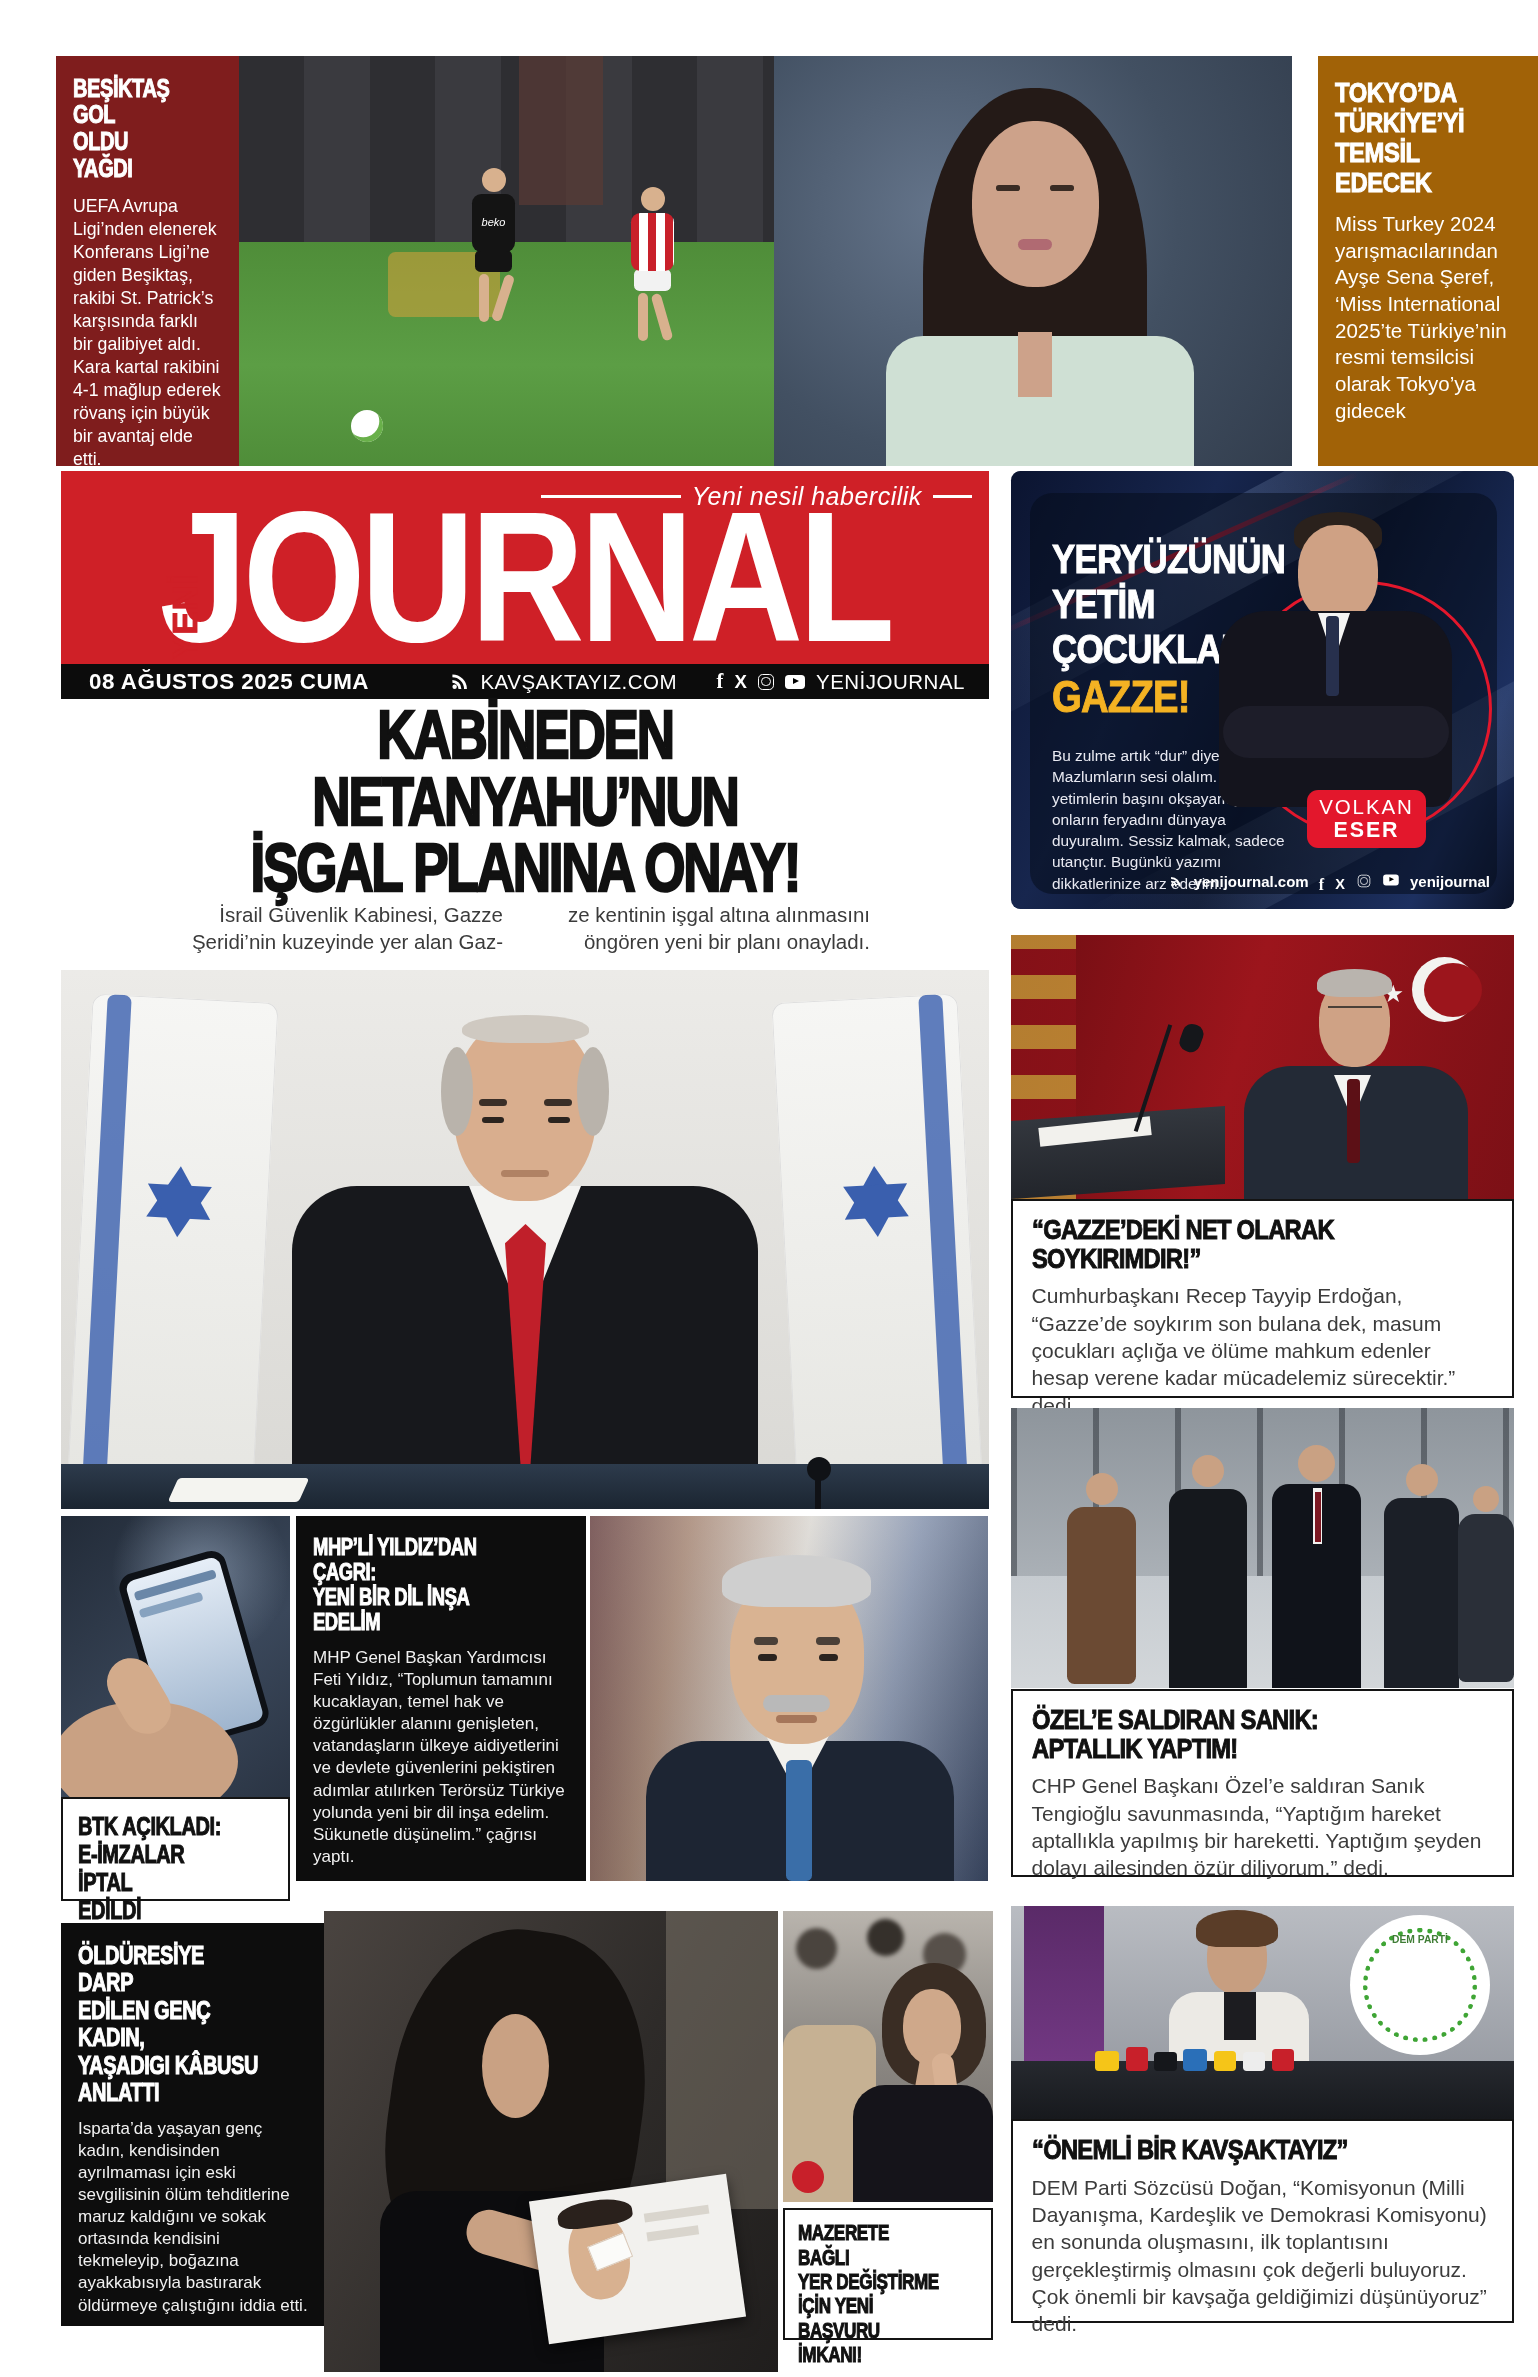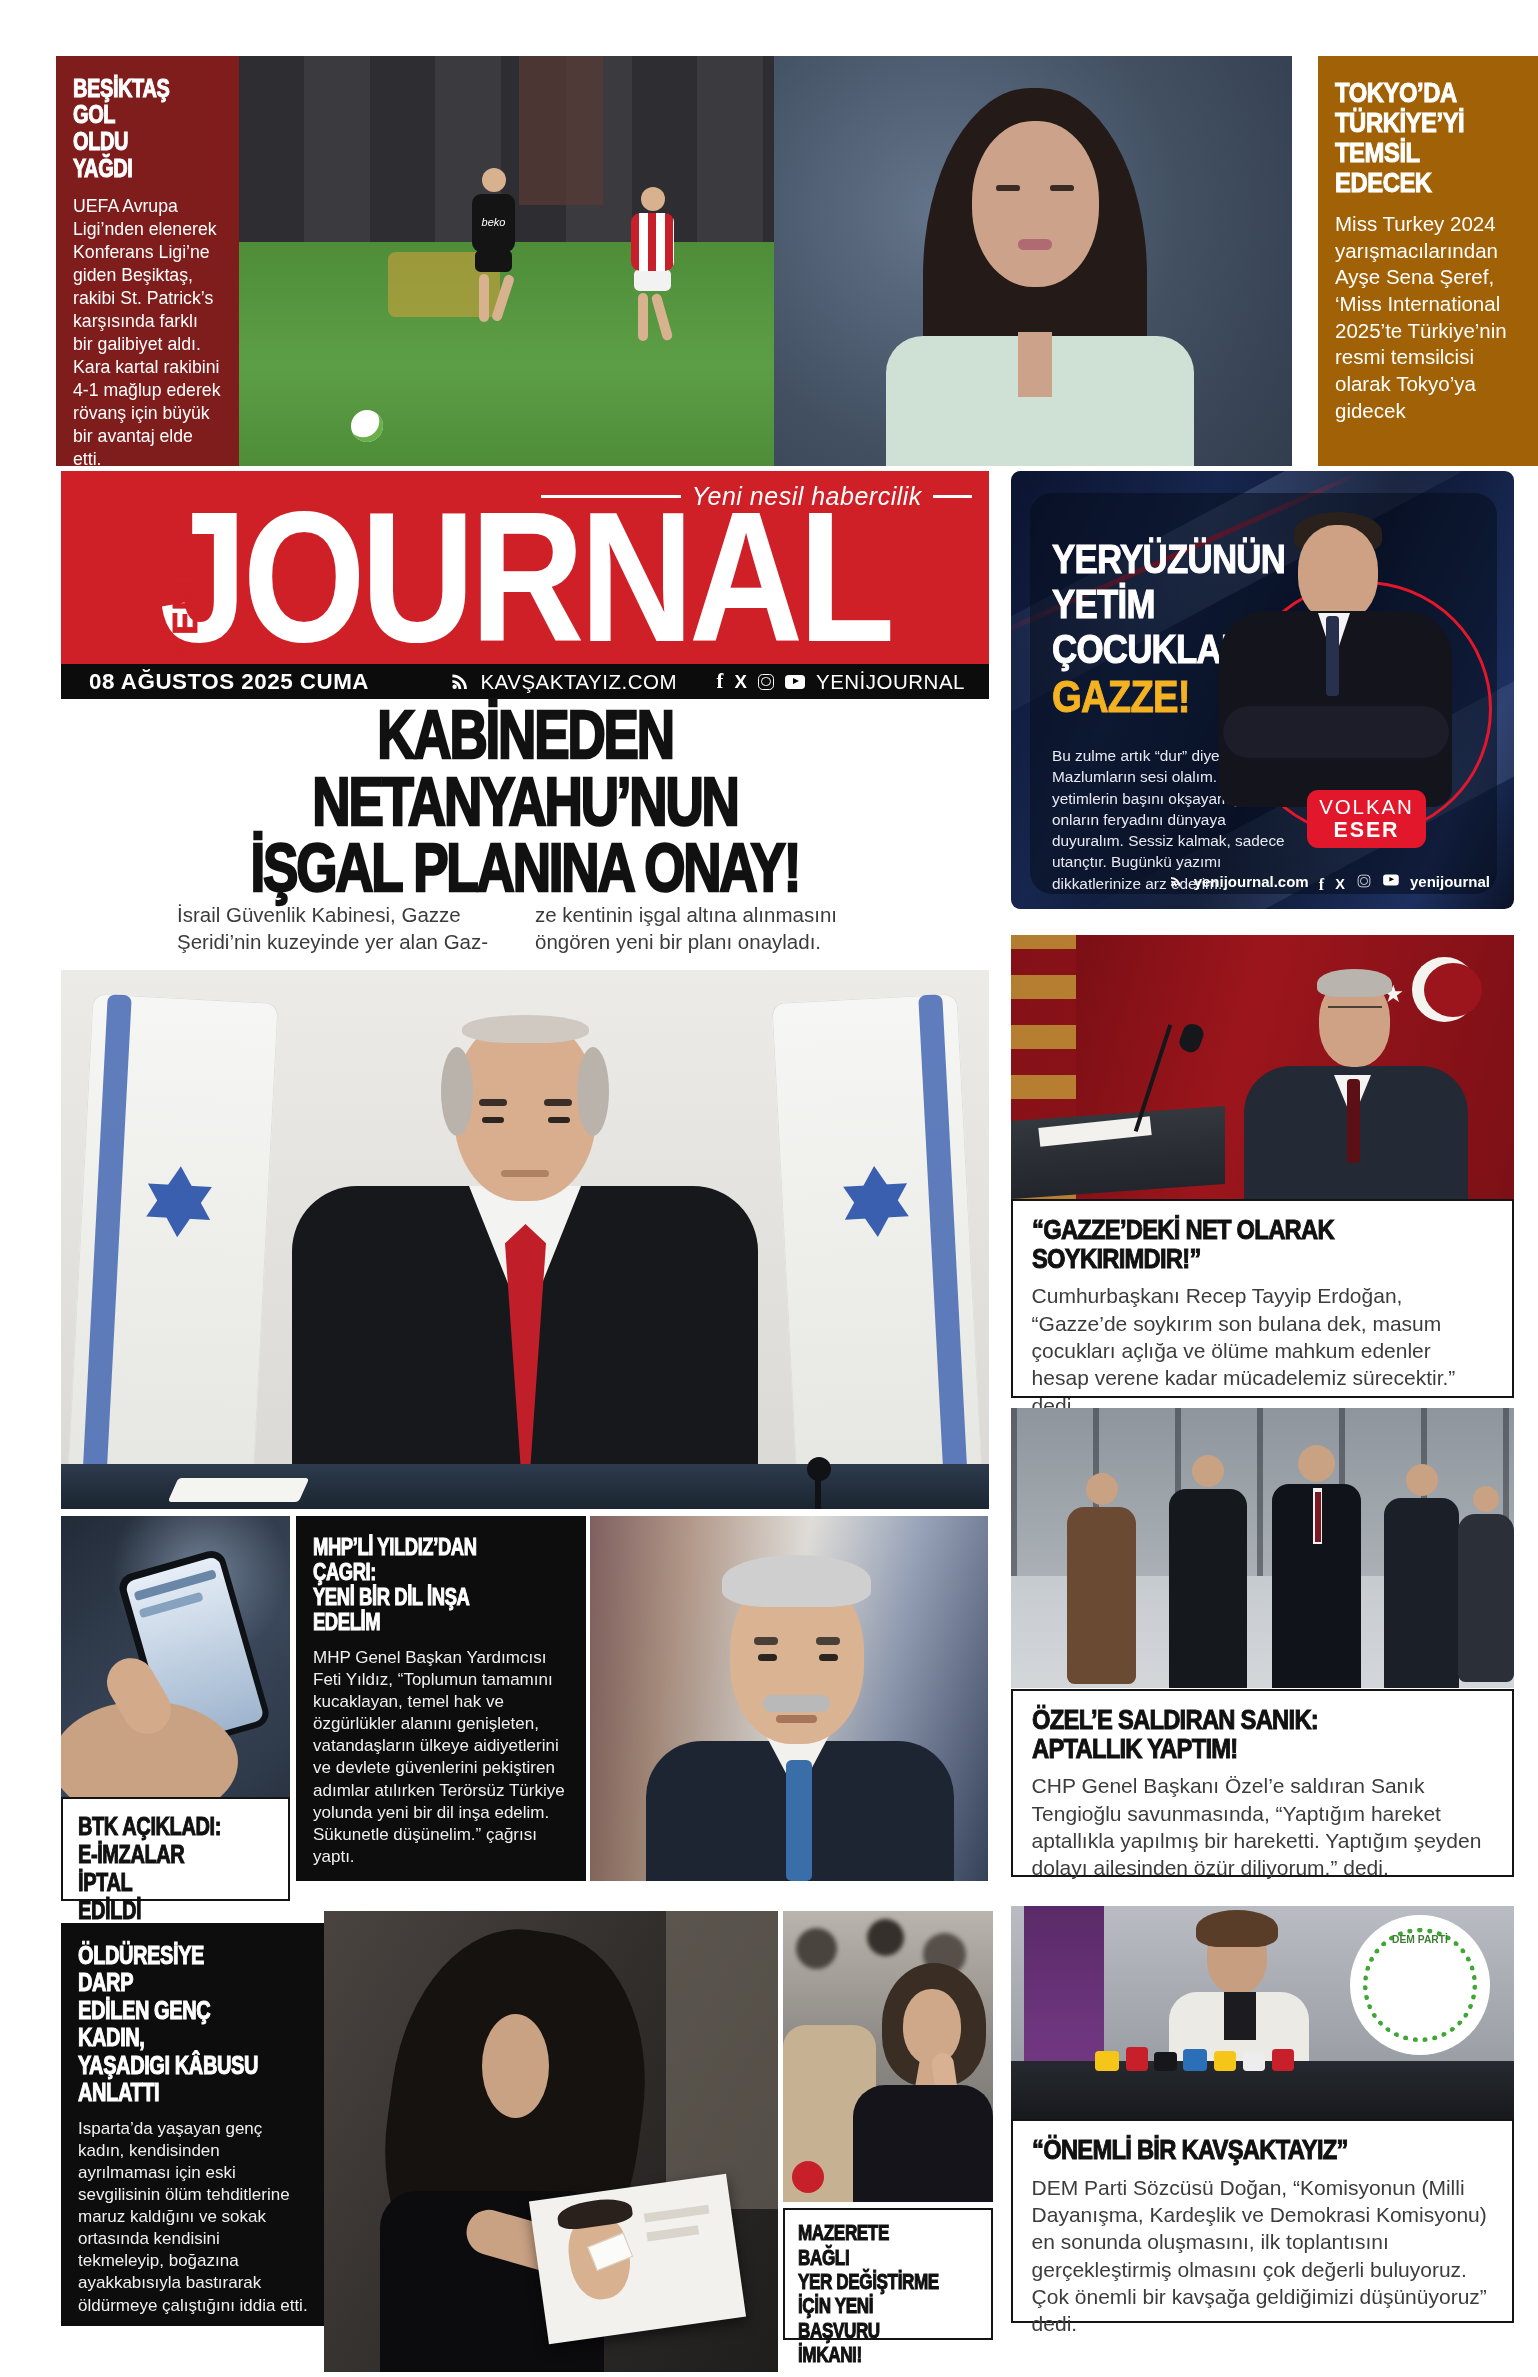--- a/index.html
+++ b/index.html
@@ -39,21 +39,21 @@
   .i-fb{font-weight:700;font-size:20.5px;color:#fff;font-family:"Liberation Serif",serif;}
   .i-x{font-weight:700;font-size:18.6px;color:#fff;}
   .i-ig{width:14px;height:14px;border:1.9px solid #fff;border-radius:4.7px;position:relative;display:inline-block;}
   .i-ig::after{content:"";position:absolute;inset:2.3px;border:1.9px solid #fff;border-radius:50%;}
   .i-yt{width:19.6px;height:14px;background:#fff;border-radius:3.7px;display:inline-block;position:relative;}
   .i-yt::after{content:"";position:absolute;left:7.5px;top:3.3px;border-left:6.5px solid #000;
                border-top:3.7px solid transparent;border-bottom:3.7px solid transparent;}
   
   #main-headline{position:absolute;left:61px;top:701px;width:928px;text-align:center;color:#111;}
   #main-headline .mh-line{font-size:68px;font-weight:700;line-height:.98;letter-spacing:-2.8px;}
-  #intro{position:absolute;left:177px;top:901px;width:699px;display:flex;gap:32px;}
+  #intro{position:absolute;left:177px;top:901px;width:699px;display:flex;gap:41px;text-align:right;}
   #intro .icol{width:326px;font-size:20.5px;line-height:1.32;color:#3b3b3b;}
   
   .story-box{position:absolute;left:1011px;width:503px;background:#fff;border:2.8px solid #141414;
              box-sizing:border-box;padding:15px 18.6px 13px;}
   .story-box .shl{font-size:28px;color:#111;line-height:1.02;margin-bottom:9.3px;letter-spacing:-0.9px;}
   .story-box .stxt{font-size:21px;line-height:1.3;color:#3c3c3c;}
   
   #volkan{position:absolute;left:1011px;top:471px;width:503px;height:438px;border-radius:9.3px;overflow:hidden;
           background:linear-gradient(115deg,#0b1430 0%,#17264e 30%,#0c1630 55%,#1d3060 85%,#0b1328 100%);}
   #volkan .streak{position:absolute;width:653px;height:84px;background:linear-gradient(90deg,rgba(255,255,255,0),rgba(170,195,235,.22),rgba(255,255,255,0));transform:rotate(-28deg);}

